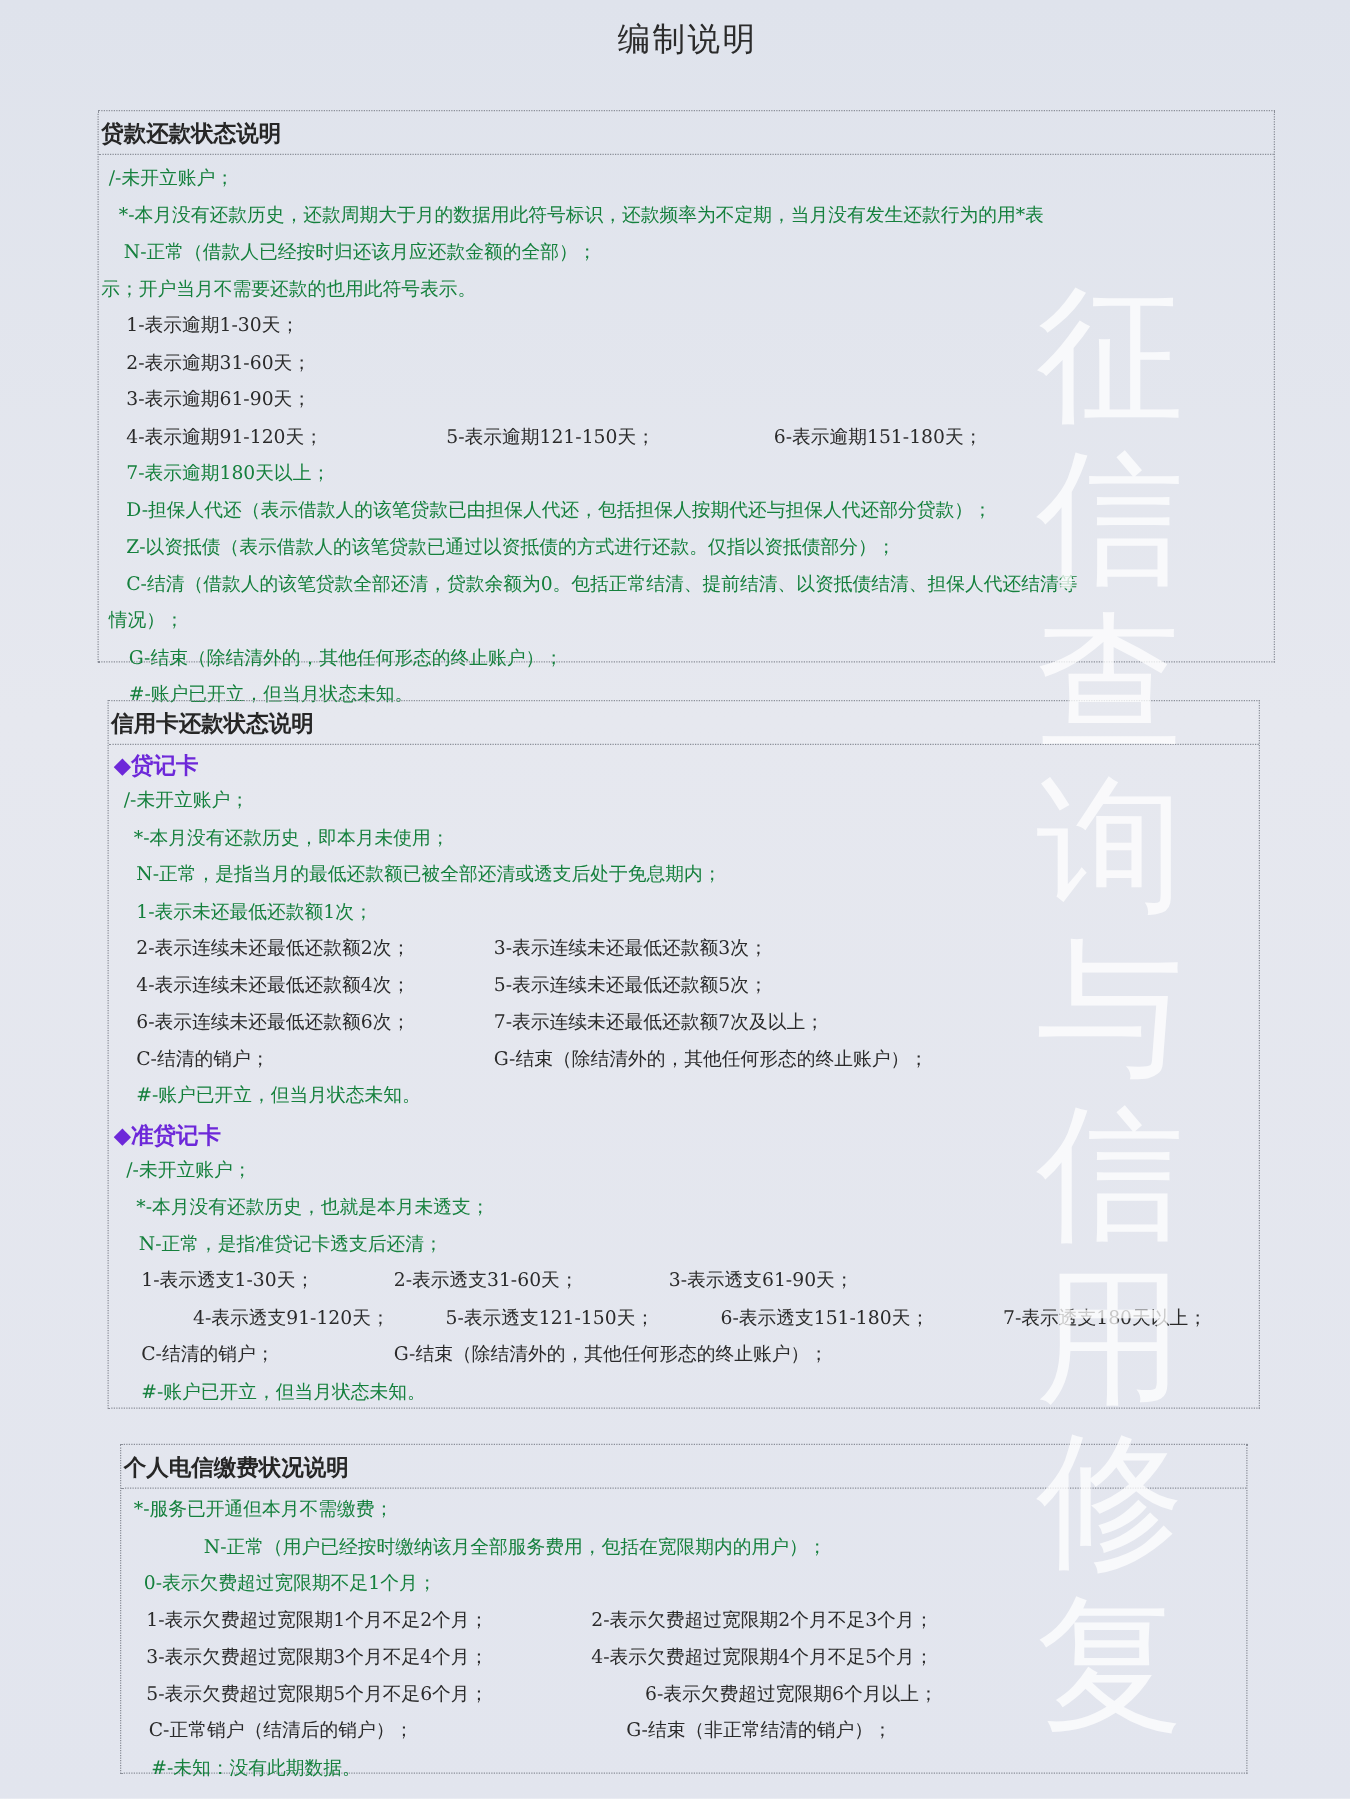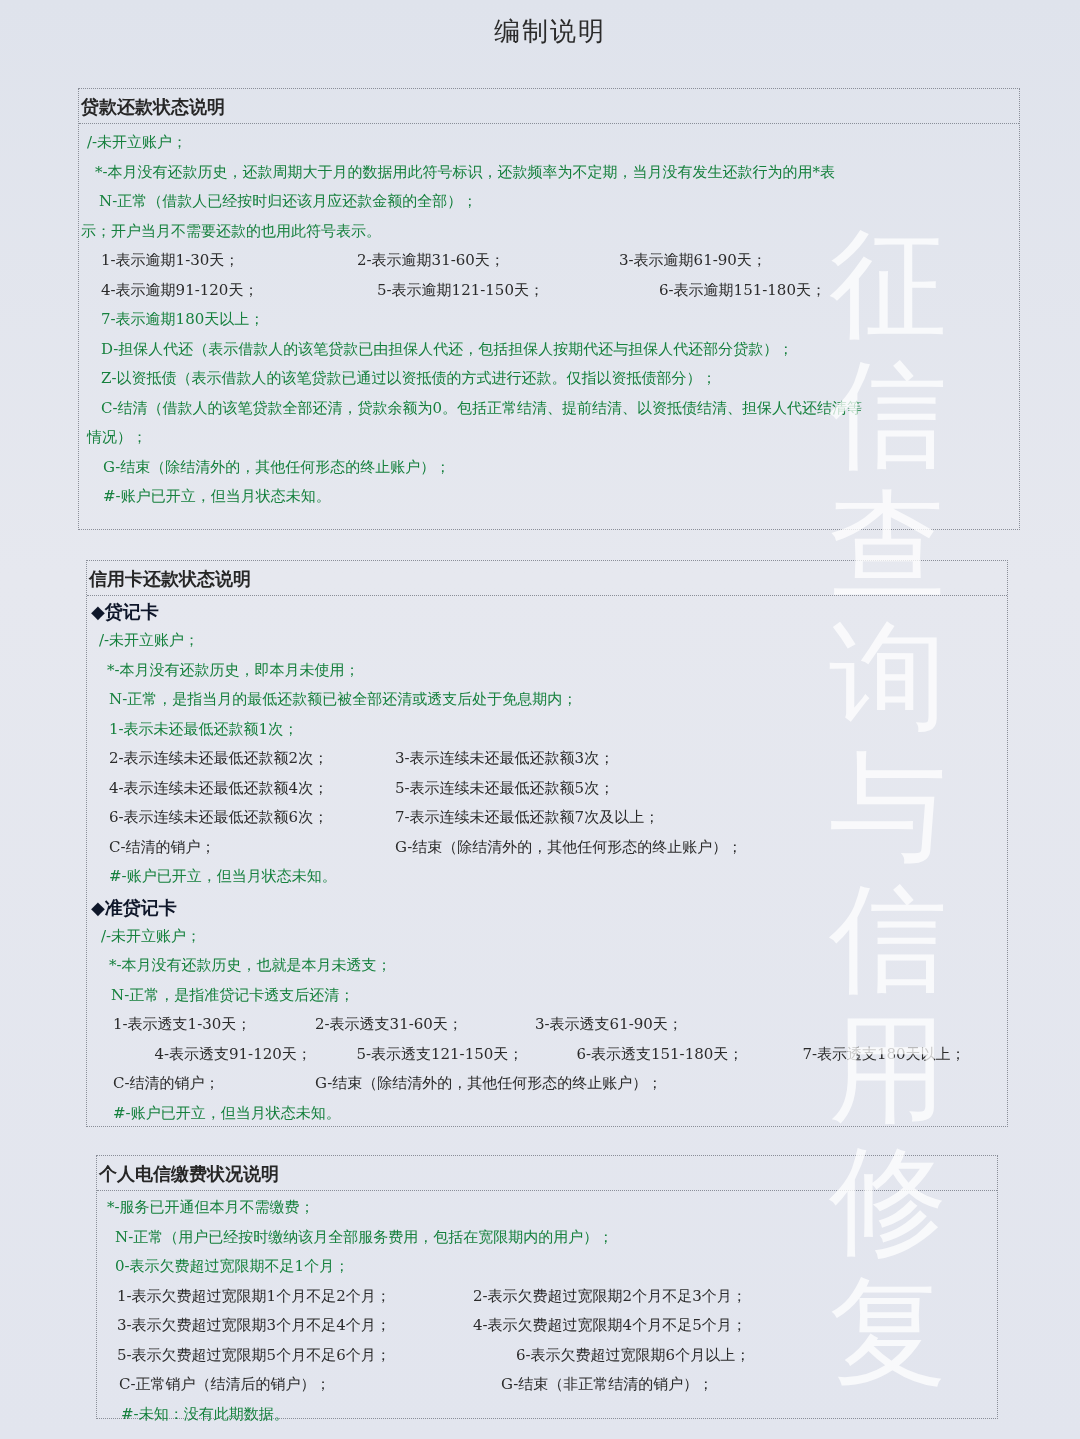--- a/index.html
+++ b/index.html
@@ -17,21 +17,21 @@
   .section {
     position:absolute; border:1px dotted #8a8e98;
   }
   .sec-head {
     font-family:"DejaVu Sans","Liberation Sans",sans-serif;
     font-weight:bold; font-size:18px; color:#262626;
     padding:6px 0 4px 2px; border-bottom:1px dotted #8a8e98;
   }
   .sub-head {
     font-family:"DejaVu Sans","Liberation Sans",sans-serif;
-    font-weight:bold; font-size:18px; color:#0f172a; margin:4px 0 2px 4px;
+    font-weight:bold; font-size:18px; color:#6d28d9; margin:4px 0 2px 4px;
   }
   .line { font-size:15px; line-height:29.5px; white-space:nowrap; color:#15803d; }
   .row { display:flex; font-size:15px; line-height:29.5px; color:#2a2a2a; white-space:nowrap; }
   .row span { display:inline-block; }
   .wm {
     position:absolute; left:818px; top:218px; width:140px;
     font-family:"DejaVu Sans","Liberation Sans",sans-serif;
     font-size:118px; line-height:131px; color:rgba(255,255,255,0.75);
     text-align:center; pointer-events:none;
   }
@@ -42,26 +42,26 @@
 
 <div class="title">编制说明</div>
 
 <div class="section" style="left:78px; top:88px; width:940px; height:440px;">
   <div class="sec-head">贷款还款状态说明</div>
   <div style="padding:4px 0 0 8px;">
     <div class="line">/-未开立账户；</div>
     <div class="line" style="padding-left:8px;">*-本月没有还款历史，还款周期大于月的数据用此符号标识，还款频率为不定期，当月没有发生还款行为的用*表</div>
     <div class="line" style="padding-left:12px;">N-正常（借款人已经按时归还该月应还款金额的全部）；</div>
     <div class="line" style="margin-left:-6px;">示；开户当月不需要还款的也用此符号表示。</div>
-    <div class="row" style="padding-left:14px;">
+    <div class="row" style="padding-left:14px;flex-direction:column;">
       <span style="width:256px">1-表示逾期1-30天；</span>
       <span style="width:262px">2-表示逾期31-60天；</span>
       <span>3-表示逾期61-90天；</span>
     </div>
-    <div class="row" style="padding-left:14px;gap:20px;">
+    <div class="row" style="padding-left:14px;">
       <span style="width:256px">4-表示逾期91-120天；</span>
       <span style="width:262px">5-表示逾期121-150天；</span>
       <span>6-表示逾期151-180天；</span>
     </div>
     <div class="line" style="padding-left:14px;">7-表示逾期180天以上；</div>
     <div class="line" style="padding-left:14px;">D-担保人代还（表示借款人的该笔贷款已由担保人代还，包括担保人按期代还与担保人代还部分贷款）；</div>
     <div class="line" style="padding-left:14px;">Z-以资抵债（表示借款人的该笔贷款已通过以资抵债的方式进行还款。仅指以资抵债部分）；</div>
     <div class="line" style="padding-left:14px;">C-结清（借款人的该笔贷款全部还清，贷款余额为0。包括正常结清、提前结清、以资抵债结清、担保人代还结清等</div>
     <div class="line">情况）；</div>
     <div class="line" style="padding-left:16px;">G-结束（除结清外的，其他任何形态的终止账户）；</div>
@@ -116,21 +116,21 @@
       <span>G-结束（除结清外的，其他任何形态的终止账户）；</span>
     </div>
     <div class="line" style="padding-left:12px;">#-账户已开立，但当月状态未知。</div>
   </div>
 </div>
 
 <div class="section" style="left:96px; top:1155px; width:900px; height:262px;">
   <div class="sec-head">个人电信缴费状况说明</div>
   <div style="padding:2px 0 0 10px;">
     <div class="line">*-服务已开通但本月不需缴费；</div>
-    <div class="line" style="padding-left:8px;">N-正常（用户已经按时缴纳该月全部服务费用，包括在宽限期内的用户）；</div>
+    <div class="line" style="padding-left:8px;margin-left:48px;">N-正常（用户已经按时缴纳该月全部服务费用，包括在宽限期内的用户）；</div>
     <div class="line" style="padding-left:8px;">0-表示欠费超过宽限期不足1个月；</div>
     <div class="row" style="padding-left:10px;">
       <span style="width:356px">1-表示欠费超过宽限期1个月不足2个月；</span>
       <span>2-表示欠费超过宽限期2个月不足3个月；</span>
     </div>
     <div class="row" style="padding-left:10px;">
       <span style="width:356px">3-表示欠费超过宽限期3个月不足4个月；</span>
       <span>4-表示欠费超过宽限期4个月不足5个月；</span>
     </div>
     <div class="row" style="padding-left:10px;gap:43px;">

